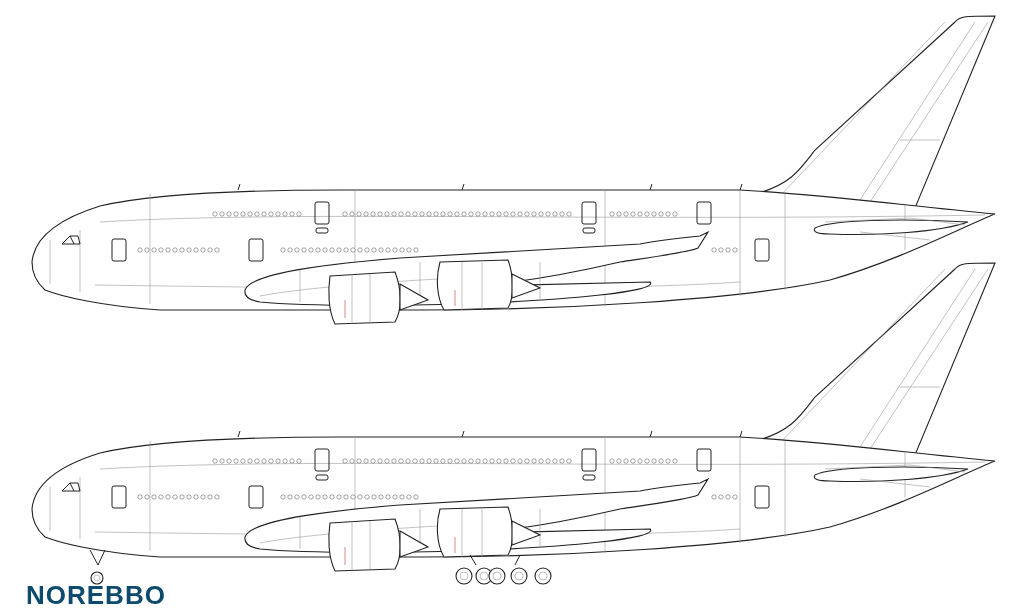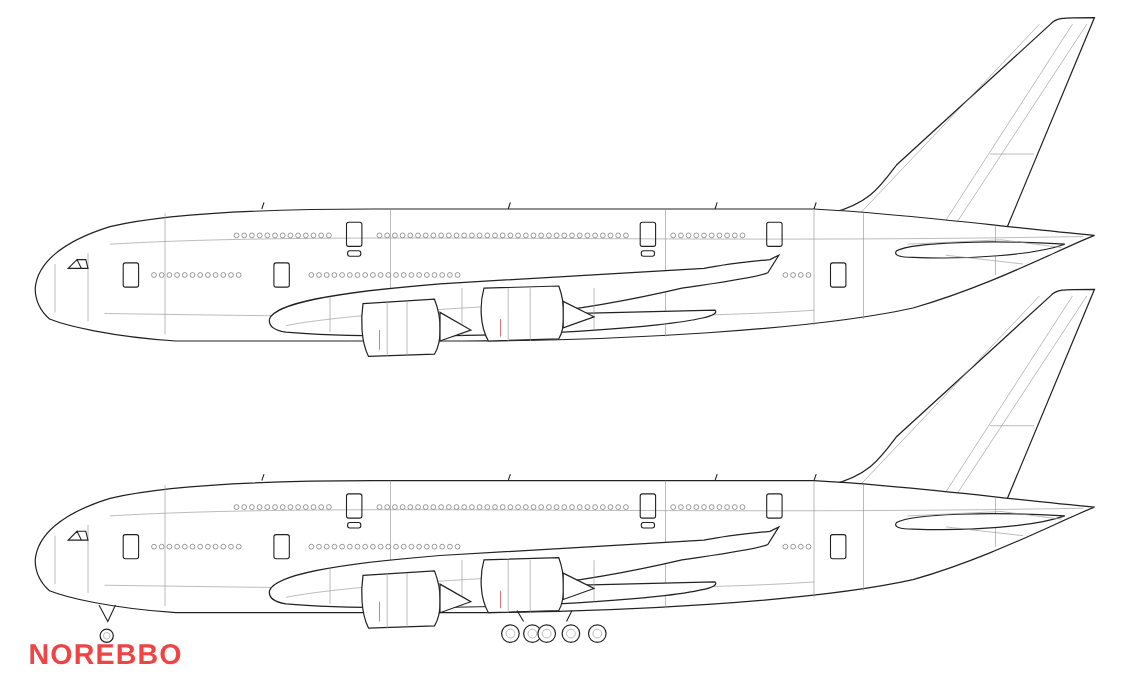--- a/index.html
+++ b/index.html
@@ -4,21 +4,21 @@
 <style>
   html,body{margin:0;padding:0;background:#ffffff;}
   body{width:1024px;height:614px;position:relative;overflow:hidden;font-family:"Liberation Sans",sans-serif;}
   .canvas{position:absolute;left:0;top:0;width:1024px;height:614px;}
   svg{display:block;}
   .ol{fill:#fff;stroke:#222;stroke-width:1.1;}
   .ln{fill:none;stroke:#999;stroke-width:0.6;}
   .dk{fill:none;stroke:#222;stroke-width:1;}
   .win{fill:#fff;stroke:#666;stroke-width:0.6;}
   .red{stroke:#c33;stroke-width:0.6;fill:none;}
-  .watermark{position:absolute;left:26px;top:580px;font-size:26px;font-weight:bold;letter-spacing:1px;color:#ef4444;}
+  .watermark{position:absolute;left:26px;top:580px;font-size:26px;font-weight:bold;letter-spacing:1px;color:#0c4a6e;}
 </style>
 </head>
 <body>
 
 <div class="canvas">
 <svg width="1024" height="614" viewBox="0 0 1024 614">
   <defs>
     <g id="plane">
 
       <path class="ol" d="M755,194 C790,185 800,170 815,150 L955,22 C960,16 965,16 995,16 L915,208 Z"></path>

